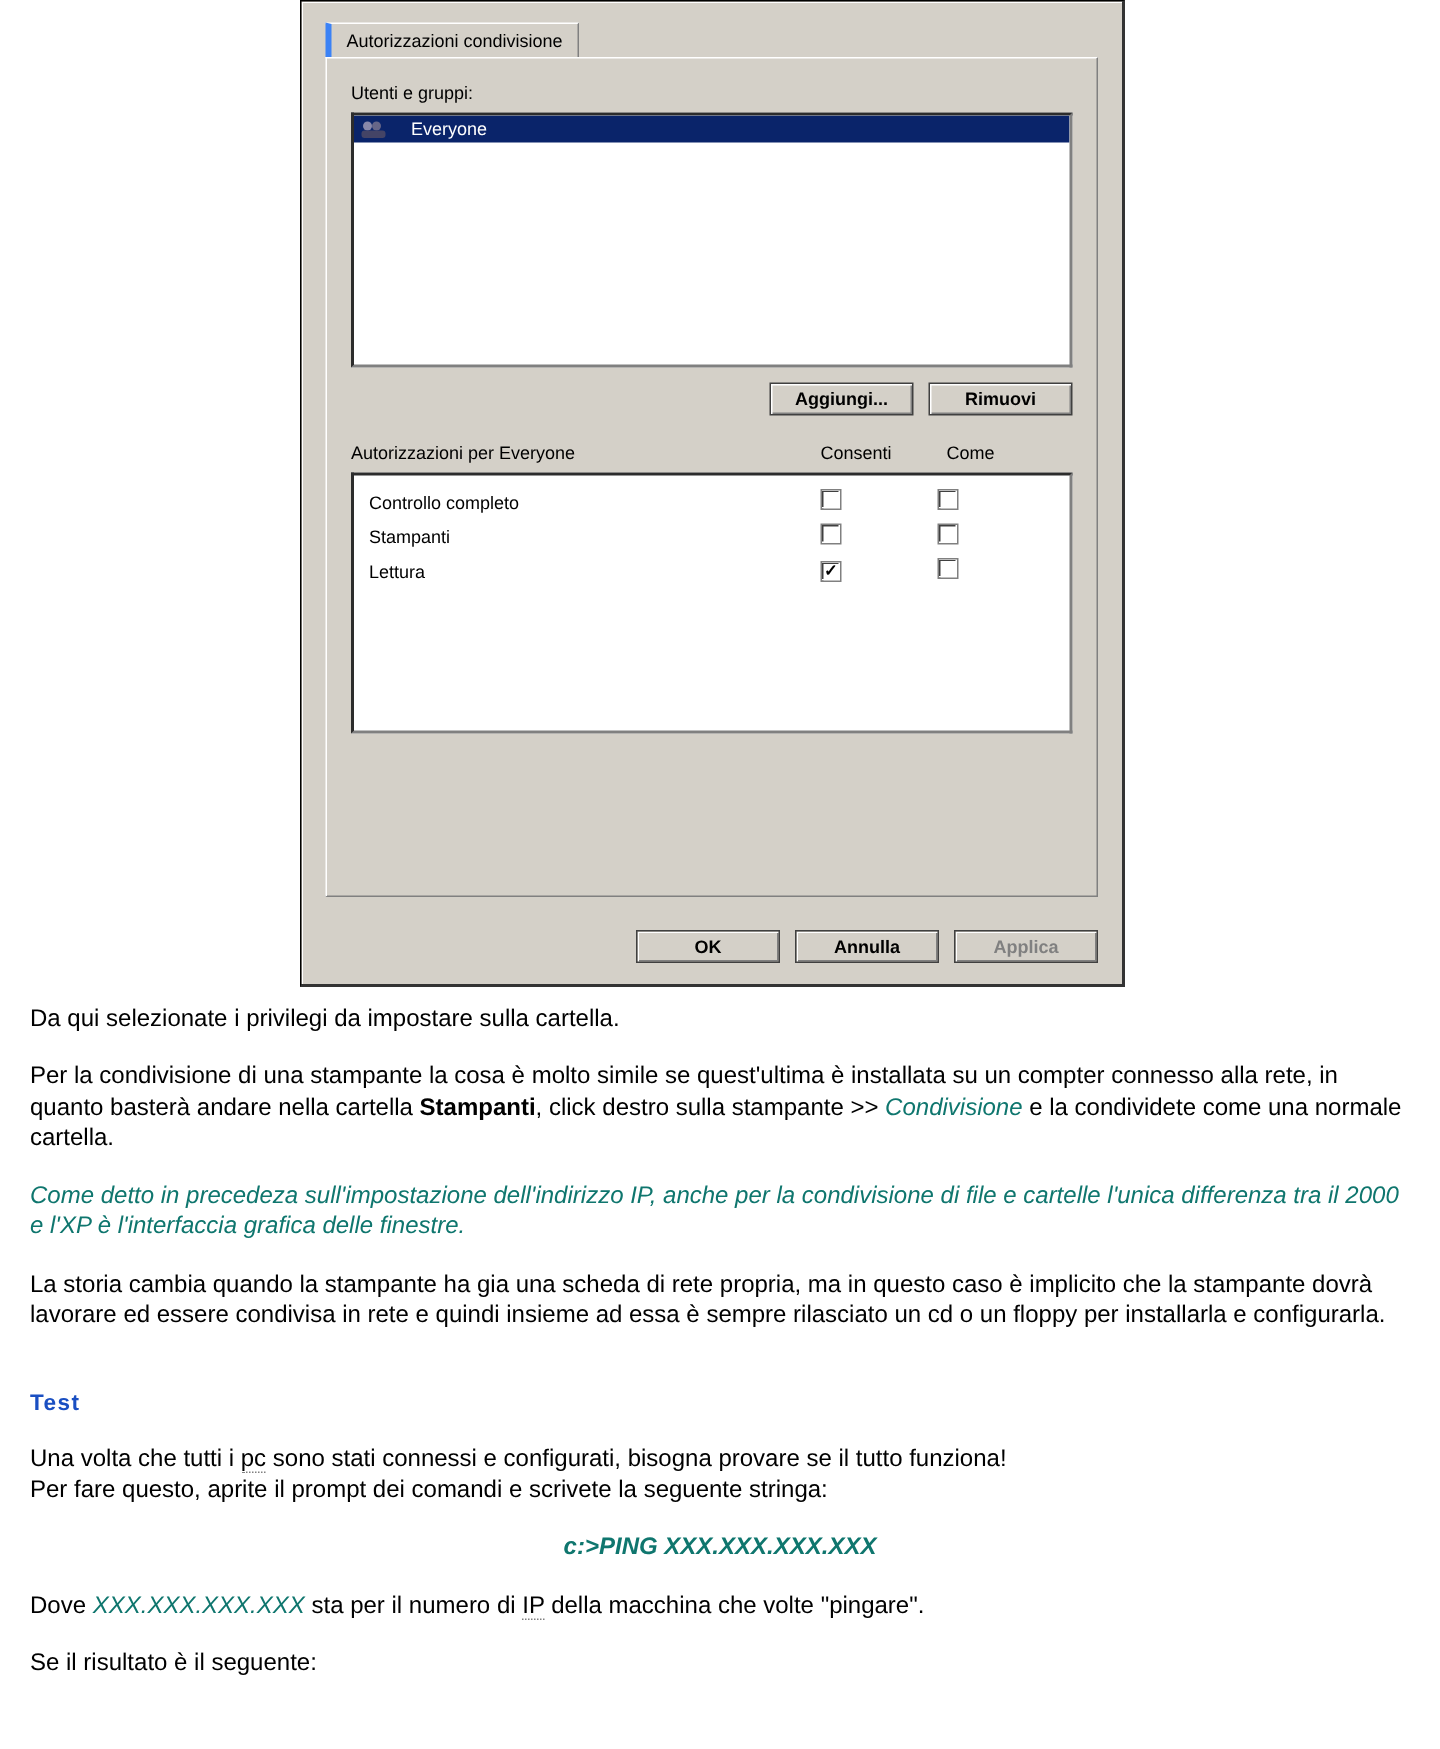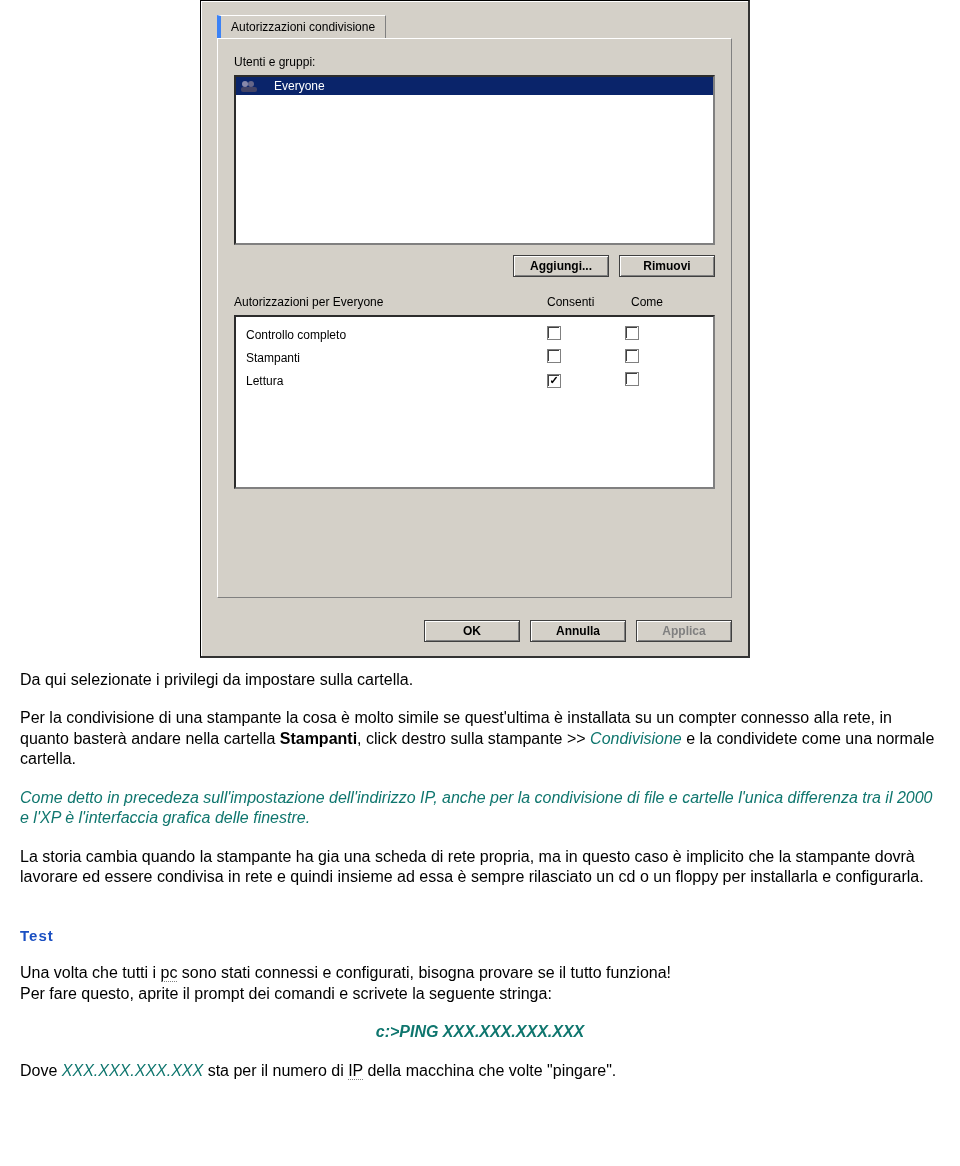--- a/index.html
+++ b/index.html
@@ -227,13 +227,14 @@
   <br>
   <p class="section-head">Test</p>
   <p style="margin-bottom:0">
     <span>Una volta che tutti i </span><span class="dotted">pc</span><span> sono stati connessi e configurati, bisogna provare se il tutto funziona!</span>
   </p>
   <p>Per fare questo, aprite il prompt dei comandi e scrivete la seguente stringa:</p>
   <p class="center blue-italic">c:&gt;PING XXX.XXX.XXX.XXX</p>
   <p>
     <span>Dove </span><span class="blue-italic">XXX.XXX.XXX.XXX</span><span> sta per il numero di </span><span class="dotted">IP</span><span> della macchina che volte "pingare".</span>
   </p>
+  <p>Se il risultato è il seguente:</p>
 </div>
 
 </body></html>

